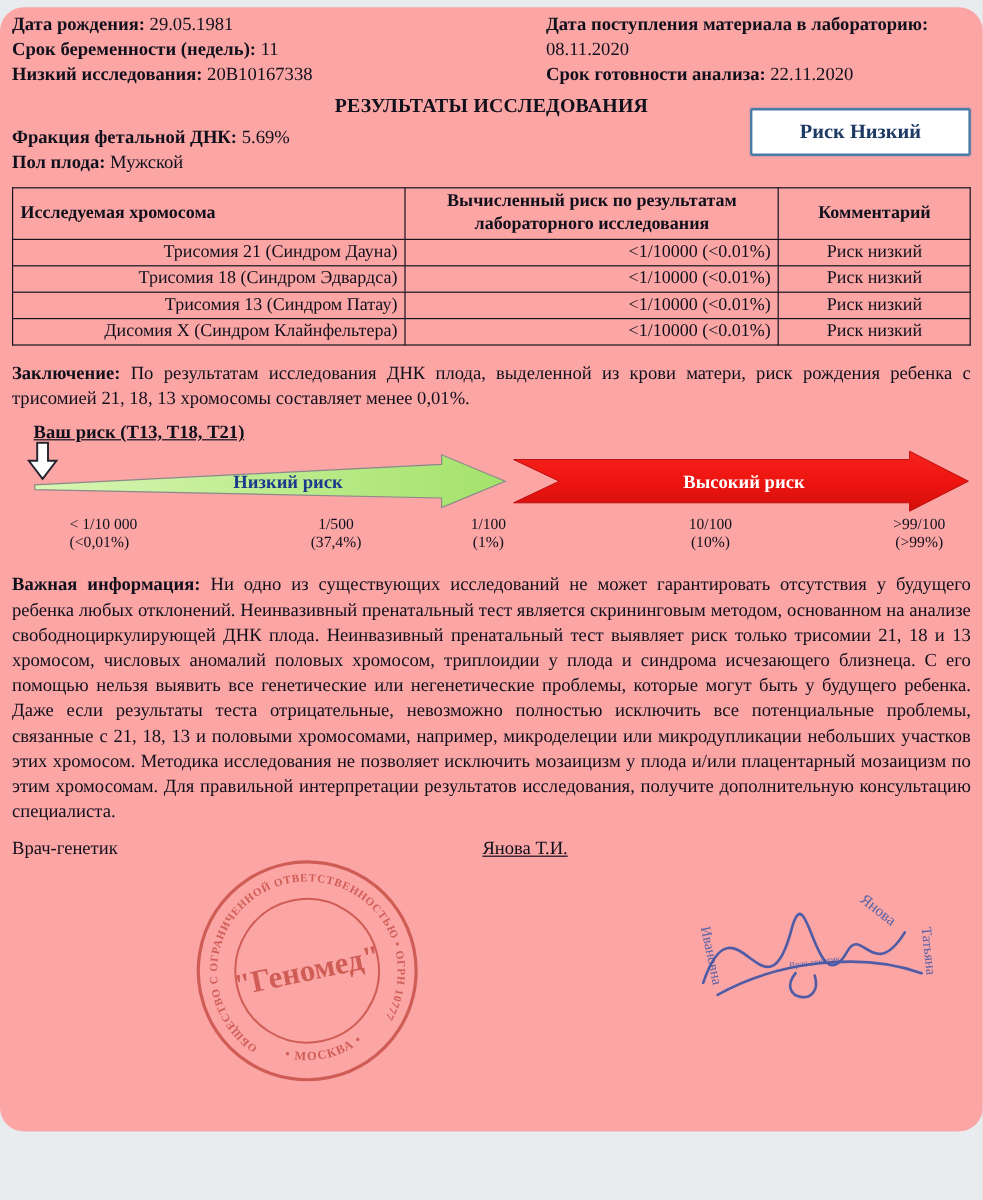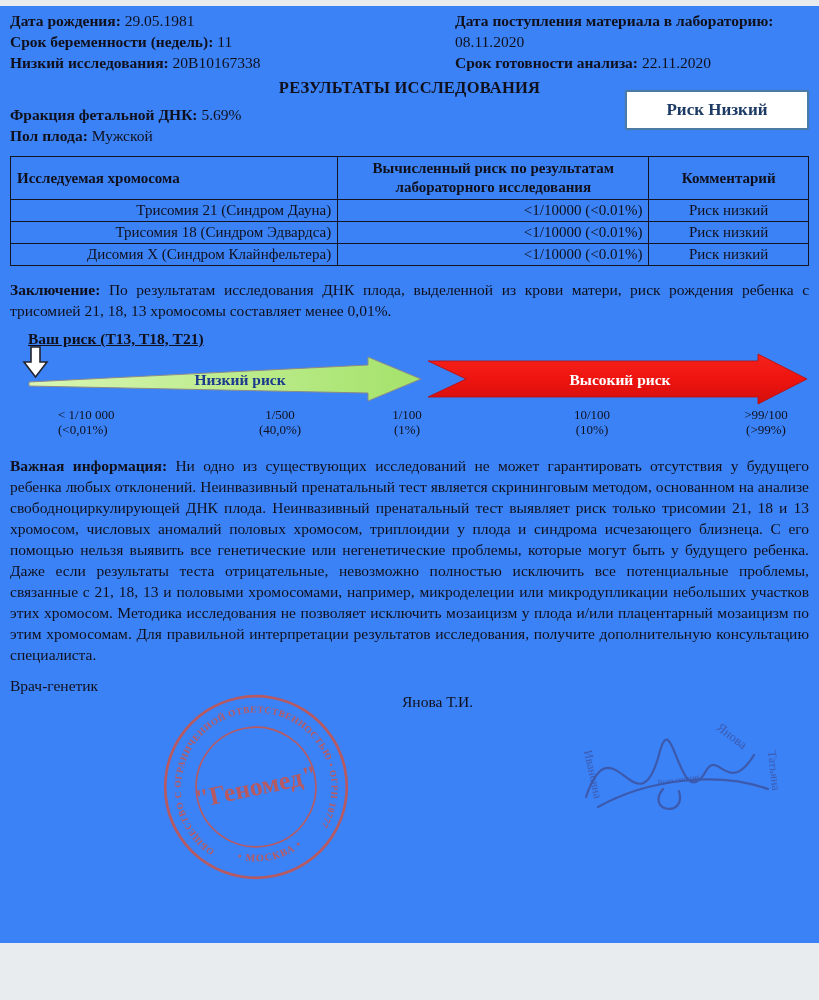--- a/index.html
+++ b/index.html
@@ -7,22 +7,23 @@
   body {
     background:#e9ecef;
     font-family:"Liberation Serif", serif;
     color:#10101c;
     position:relative;
     overflow:hidden;
   }
   .page {
     position:absolute; top:6px; left:0;
     width:819px; height:937px;
-    background:#3b82f6;
+    background:#fca5a5;
     padding:4px 10px 0 10px;
+    border-radius:20px;
   }
   
   .hdr { display:flex; }
   .hdr-col { font-size:15.5px; line-height:21px; }
   .hdr-left { width:445px; }
   .hdr-right { width:354px; }
   .lbl { font-weight:bold; }
   .val { font-weight:normal; }
   
   .title { text-align:center; font-weight:bold; font-size:16.5px; margin-top:5px; letter-spacing:.2px; }
@@ -53,21 +54,21 @@
   .scale { position:relative; margin-top:9px; }
   .scale-caption { font-weight:bold; font-size:15.5px; text-decoration:underline; margin-left:18px; }
   .scale-arrows { margin-left:18px; margin-top:4px; display:block; }
   .down-arrow { position:absolute; left:12px; top:16px; z-index:2; }
   .ticks { position:relative; margin-left:18px; width:780px; height:32px; margin-top:3px; font-size:13px; line-height:14.5px; }
   .tick { position:absolute; top:0; text-align:center; white-space:nowrap; }
   .tick.left-align { text-align:left; }
   .tick div { display:block;margin-left:28px; }
   
   .signoff { position:relative; margin-top:12px; height:22px; font-size:15.5px; }
-  .signoff .name { position:absolute; left:392px; top:16px; }
+  .signoff .name { position:absolute; left:392px; top:0;text-decoration:underline; }
   .stamps { position:relative; height:250px; margin-top:2px; }
   .stamp-svg { position:absolute; left:148px; top:-12px; }
   .sig-svg { position:absolute; left:558px; top:-2px; }
 </style>
 </head>
 <body>
 
 <div class="page">
 
   <div class="hdr">
@@ -120,20 +121,25 @@
       </tr>
     </thead>
     <tbody>
       <tr>
         <td class="c-name">Трисомия 21 (Синдром Дауна)</td>
         <td class="c-risk">&lt;1/10000 (&lt;0.01%)</td>
         <td class="c-comm">Риск низкий</td>
       </tr>
       <tr>
         <td class="c-name">Трисомия 18 (Синдром Эдвардса)</td>
+        <td class="c-risk">&lt;1/10000 (&lt;0.01%)</td>
+        <td class="c-comm">Риск низкий</td>
+      </tr>
+      <tr>
+        <td class="c-name">Трисомия 13 (Синдром Патау)</td>
         <td class="c-risk">&lt;1/10000 (&lt;0.01%)</td>
         <td class="c-comm">Риск низкий</td>
       </tr>
       <tr>
         <td class="c-name">Дисомия X (Синдром Клайнфельтера)</td>
         <td class="c-risk">&lt;1/10000 (&lt;0.01%)</td>
         <td class="c-comm">Риск низкий</td>
       </tr>
     </tbody>
   </table>
@@ -168,21 +174,21 @@
       <text x="592" y="33" text-anchor="middle" font-size="15.5" font-weight="bold" fill="#ffffff">Высокий риск</text>
     </svg>
 
     <div class="ticks">
       <span class="tick left-align" style="left:2px">
         <div>&lt; 1/10 000</div>
         <div>(&lt;0,01%)</div>
       </span>
       <span class="tick" style="left:238px;transform:translateX(-50%)">
         <div>1/500</div>
-        <div>(40,0%)</div>
+        <div>(37,4%)</div>
       </span>
       <span class="tick" style="left:365px;transform:translateX(-50%)">
         <div>1/100</div>
         <div>(1%)</div>
       </span>
       <span class="tick" style="left:550px;transform:translateX(-50%)">
         <div>10/100</div>
         <div>(10%)</div>
       </span>
       <span class="tick" style="left:724px;transform:translateX(-50%)">

